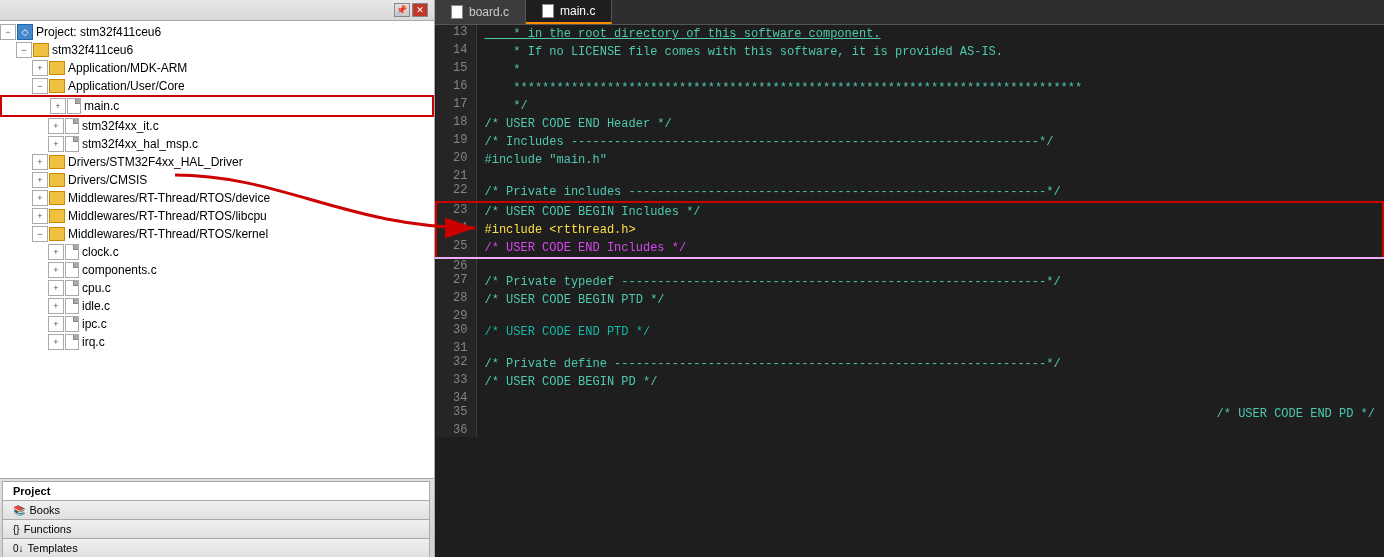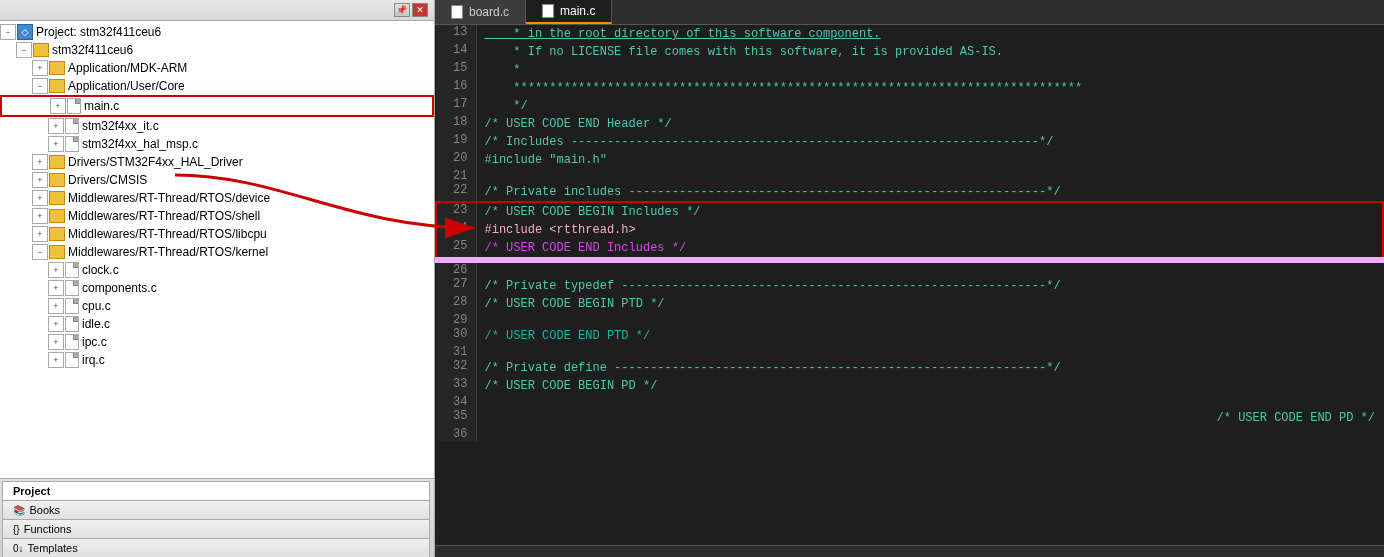--- a/index.html
+++ b/index.html
@@ -275,39 +275,39 @@
       font-size: 12px;
       color: #4ec9b0;
       line-height: 18px;
     }
 
     
     .red-outline-row td {
       border-top: 2px solid #cc0000;
     }
     .red-outline-row-end td {
-      border-bottom: 6px solid #f0abfc;
+      border-bottom: 2px solid #f0abfc;
     }
     .red-outline-row td.line-code,
     .red-outline-row-end td.line-code,
     .red-outline-row-mid td.line-code {
       border-right: 2px solid #cc0000;
     }
     .red-outline-row td.line-num,
     .red-outline-row-end td.line-num,
     .red-outline-row-mid td.line-num {
       border-left: 2px solid #cc0000;
     }
 
     .editor-wrapper {
       position: relative;
       flex: 1;
       overflow: hidden;
       display: flex;
-      flex-direction: column;
+      flex-direction: row;
     }
 
     
     .editor-scrollbar {
       height: 12px;
       background: #2d2d2d;
       border-top: 1px solid #555;
     }
   </style>
 </head>
@@ -385,26 +385,20 @@
         <div class="tree-item">
           <span class="tree-indent" style="width: 32px; display: inline-block;"></span>
           <span class="tree-expand collapsed"></span>
           <span class="tree-folder-icon"></span>
           <span>Middlewares/RT-Thread/RTOS/device</span>
         </div>
         <div class="tree-item">
           <span class="tree-indent" style="width: 32px; display: inline-block;"></span>
           <span class="tree-expand collapsed"></span>
           <span class="tree-folder-icon"></span>
-          <span>Middlewares/RT-Thread/RTOS/shell</span>
-        </div>
-        <div class="tree-item">
-          <span class="tree-indent" style="width: 32px; display: inline-block;"></span>
-          <span class="tree-expand collapsed"></span>
-          <span class="tree-folder-icon"></span>
           <span>Middlewares/RT-Thread/RTOS/libcpu</span>
         </div>
         <div class="tree-item">
           <span class="tree-indent" style="width: 32px; display: inline-block;"></span>
           <span class="tree-expand expanded"></span>
           <span class="tree-folder-icon"></span>
           <span>Middlewares/RT-Thread/RTOS/kernel</span>
         </div>
         <div class="tree-item">
           <span class="tree-indent" style="width: 48px; display: inline-block;"></span>
@@ -519,21 +513,21 @@
               <tr>
                 <td class="line-num">22</td>
                 <td class="line-code" style="color: rgb(78, 201, 176);">/* Private includes ----------------------------------------------------------*/</td>
               </tr>
               <tr class="red-outline-row">
                 <td class="line-num">23</td>
                 <td class="line-code" style="color: rgb(78, 201, 176);">/* USER CODE BEGIN Includes */</td>
               </tr>
               <tr class="red-outline-row-mid">
                 <td class="line-num">24</td>
-                <td class="line-code" style="color: #f9a8d4;">#include &lt;rtthread.h&gt;</td>
+                <td class="line-code" style="color: #fde047;">#include &lt;rtthread.h&gt;</td>
               </tr>
               <tr class="red-outline-row-end">
                 <td class="line-num">25</td>
                 <td class="line-code" style="color: #d946ef;">/* USER CODE END Includes */</td>
               </tr>
               <tr>
                 <td class="line-num">26</td>
                 <td class="line-code" style="color: rgb(78, 201, 176);"></td>
               </tr>
               <tr>

